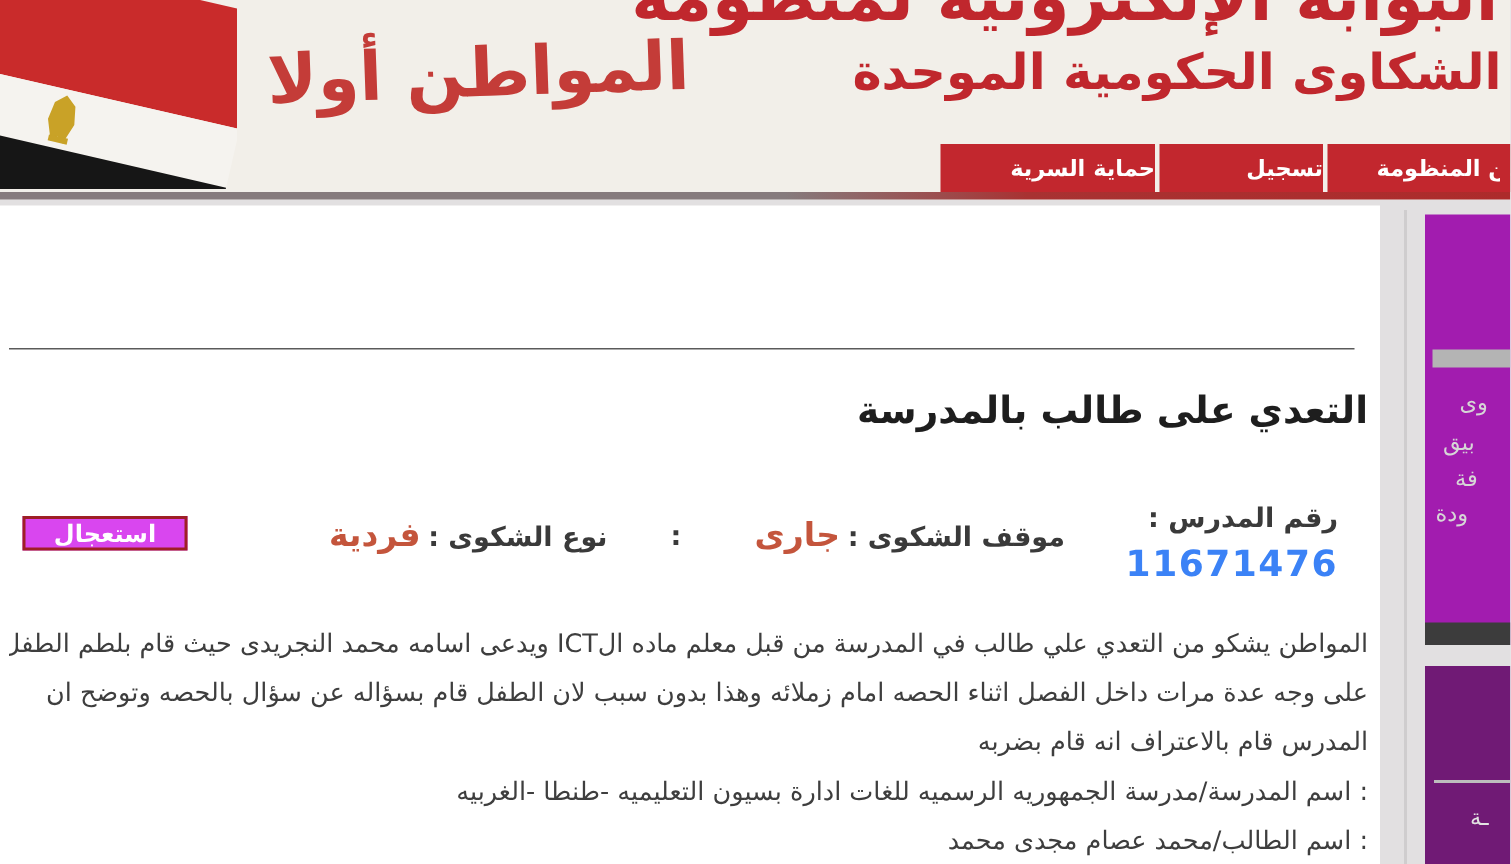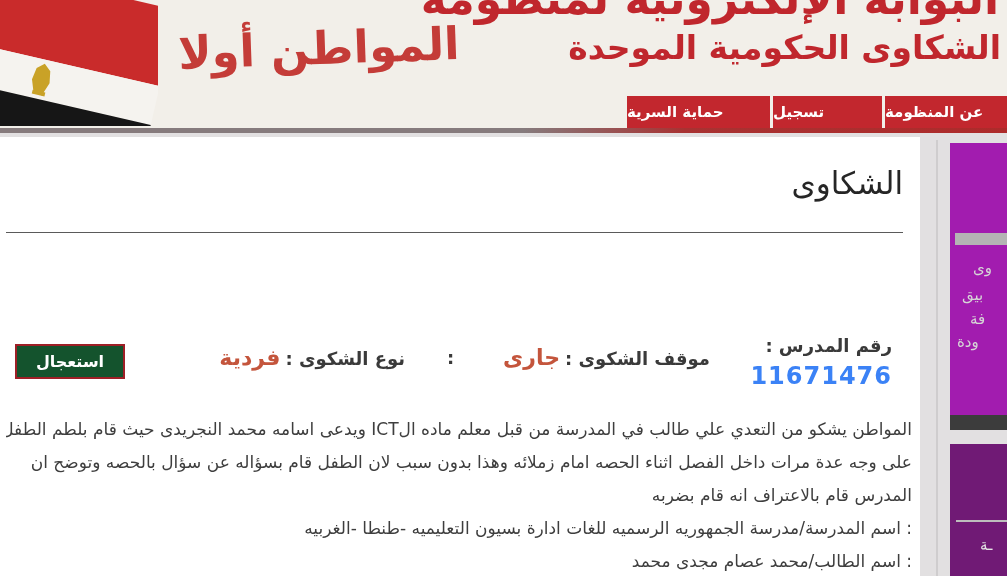--- a/index.html
+++ b/index.html
@@ -11,40 +11,40 @@
     background:linear-gradient(to right,#867b7d 0%,#867b7d 52%,#a83232 68%,#ad2b2b 100%);}
   .portal-title-top{position:absolute;top:-27px;right:8px;font-size:44px;font-weight:bold;color:#c0272d;white-space:nowrap;direction:rtl;}
   .portal-title-bottom{position:absolute;top:28px;right:6px;font-size:33px;font-weight:bold;color:#c0272d;white-space:nowrap;direction:rtl;letter-spacing:1px;}
   .slogan{position:absolute;top:22px;left:178px;font-size:45px;font-weight:bold;color:#c43c38;white-space:nowrap;direction:rtl;transform:rotate(-2deg);}
 
   
   #flag{position:absolute;left:0;top:0;}
 
   
   .nav-btn{position:absolute;top:96px;height:32px;background:#c2272e;color:#fff;
-    display:flex;align-items:center;justify-content:flex-end;font-size:15px;font-weight:bold;
+    display:flex;align-items:center;justify-content:flex-start;font-size:15px;font-weight:bold;
     direction:rtl;cursor:pointer;box-sizing:border-box;}
   #nav-secrecy{left:627px;width:143px;}
   #nav-register{left:773px;width:109px;}
   #nav-about{left:885px;width:131px;}
   #nav-partial{left:1000px;width:7px;}
 
   
   #card{position:absolute;left:0;top:137px;width:920px;height:439px;background:#ffffff;}
   #section-title{position:absolute;top:28px;right:17px;font-size:31px;color:#262626;direction:rtl;}
   #card-rule{position:absolute;top:95px;left:6px;right:17px;height:0;border-top:1px solid #5a5a5a;}
   #complaint-title{position:absolute;top:122px;right:8px;font-size:25px;font-weight:bold;color:#1e1e1e;direction:rtl;}
 
   .field-label{font-weight:bold;color:#3a3a3a;font-size:18px;}
   .field-value{font-weight:bold;color:#c4553c;font-size:22px;}
   #num-block{position:absolute;top:198px;right:28px;text-align:right;direction:rtl;}
   #num-value{display:block;margin-top:6px;font-size:24px;font-weight:bold;color:#3b82f6;letter-spacing:1px;direction:ltr;}
   #status-block{position:absolute;top:208px;left:447px;width:263px;direction:rtl;display:flex;justify-content:space-between;align-items:center;}
   #type-block{position:absolute;top:208px;left:240px;width:165px;direction:rtl;white-space:nowrap;}
-  #urgent-btn{position:absolute;top:207px;left:15px;width:110px;height:35px;background:#14532d;
+  #urgent-btn{position:absolute;top:207px;left:15px;width:110px;height:23px;background:#d946ef;
     border:2px solid #9e1f26;color:#fff;font-size:16px;font-weight:bold;display:flex;align-items:center;justify-content:center;cursor:pointer;box-sizing:border-box;}
 
   #body-text{position:absolute;top:276px;right:8px;left:6px;direction:rtl;text-align:right;color:#3e3e3e;font-size:17px;line-height:33px;}
   .body-line{white-space:nowrap;overflow:hidden;}
 
   
   #gutter-line{position:absolute;left:936px;top:140px;width:2px;height:436px;background:#cfcdce;}
   #side-dark{position:absolute;left:950px;top:143px;width:57px;height:287px;background:#a21caf;}
   #side-bar-el{position:absolute;left:5px;top:90px;width:52px;height:12px;background:#b4b4b4;}
   .side-frag{position:absolute;color:#d6d6d6;font-size:15px;direction:rtl;white-space:nowrap;cursor:pointer;}
@@ -85,22 +85,22 @@
     </div>
     <div class="nav-btn" id="nav-about">
       <span>عن المنظومة</span>
     </div>
     <div class="nav-btn" id="nav-partial"></div>
 
     <div id="banner-strip"></div>
   </div>
 
   <div id="card">
-    <div id="section-title">الشكاوى</div>
     <div id="card-rule"></div>
+    <div id="complaint-title">التعدي على طالب بالمدرسة</div>
 
     <div id="num-block">
       <span class="field-label">رقم المدرس :</span>
       <span id="num-value">11671476</span>
     </div>
 
     <div id="status-block">
       <span>
         <span class="field-label">موقف الشكوى :</span>
         <span class="field-value">جارى</span>

